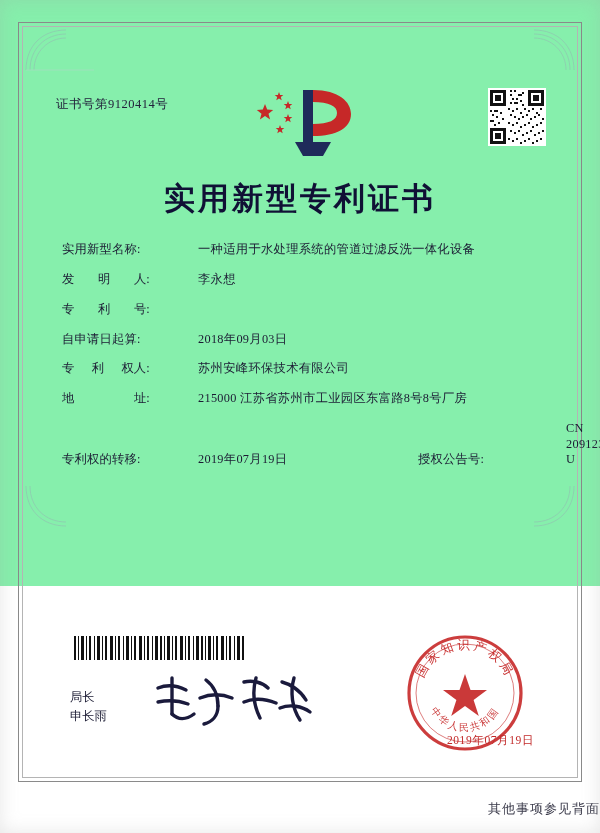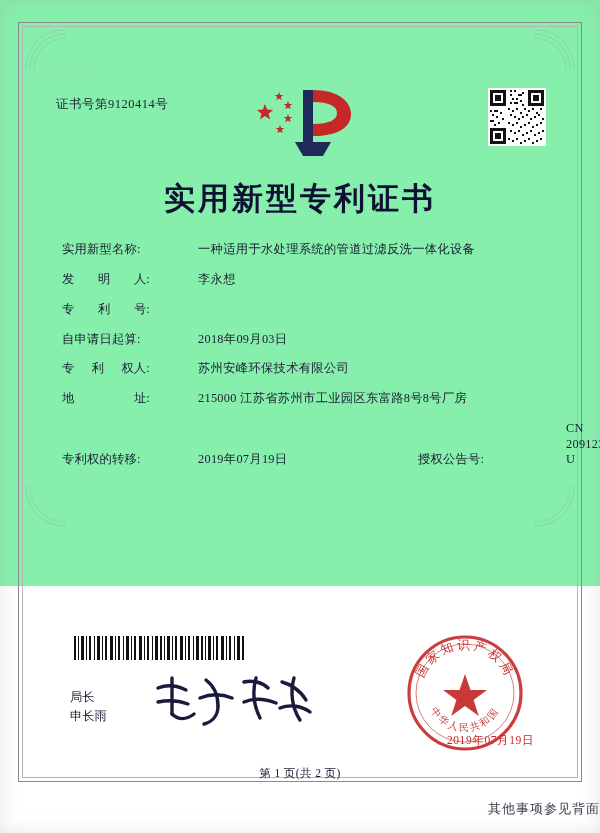--- a/index.html
+++ b/index.html
@@ -507,17 +507,16 @@
         <path d="M96 14 C104 12 114 14 120 20"></path>
         <path d="M108 10 C104 24 106 38 112 50"></path>
         <path d="M96 34 C106 30 118 31 128 35"></path>
         <path d="M134 14 C142 16 152 22 158 32"></path>
         <path d="M146 10 C142 24 144 40 152 52"></path>
         <path d="M132 40 C142 36 154 38 162 44"></path>
       </g>
     </svg>
   </div>
 
-  <div class="pagefoot">第 1 页(共 2 页)</div>
   <div class="backnote">其他事项参见背面</div>
 
   <div class="edge"></div>
 </div>
 
 </body></html>

